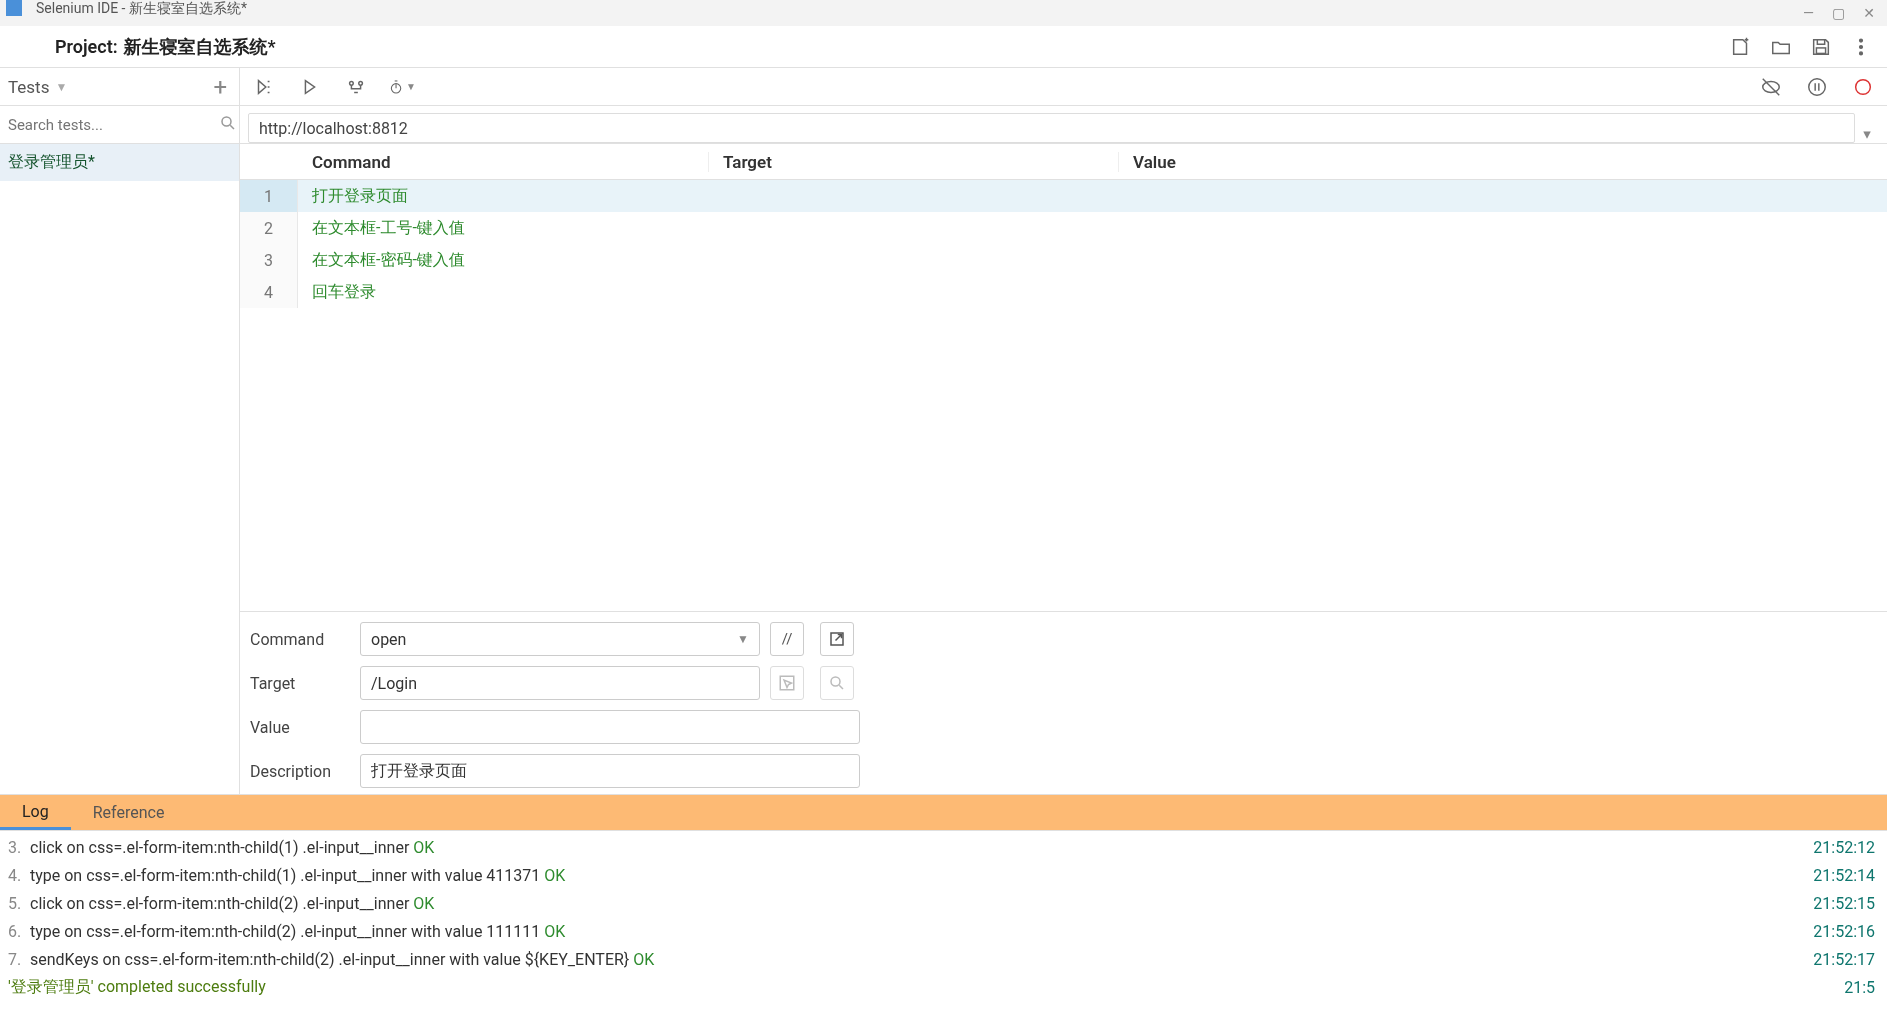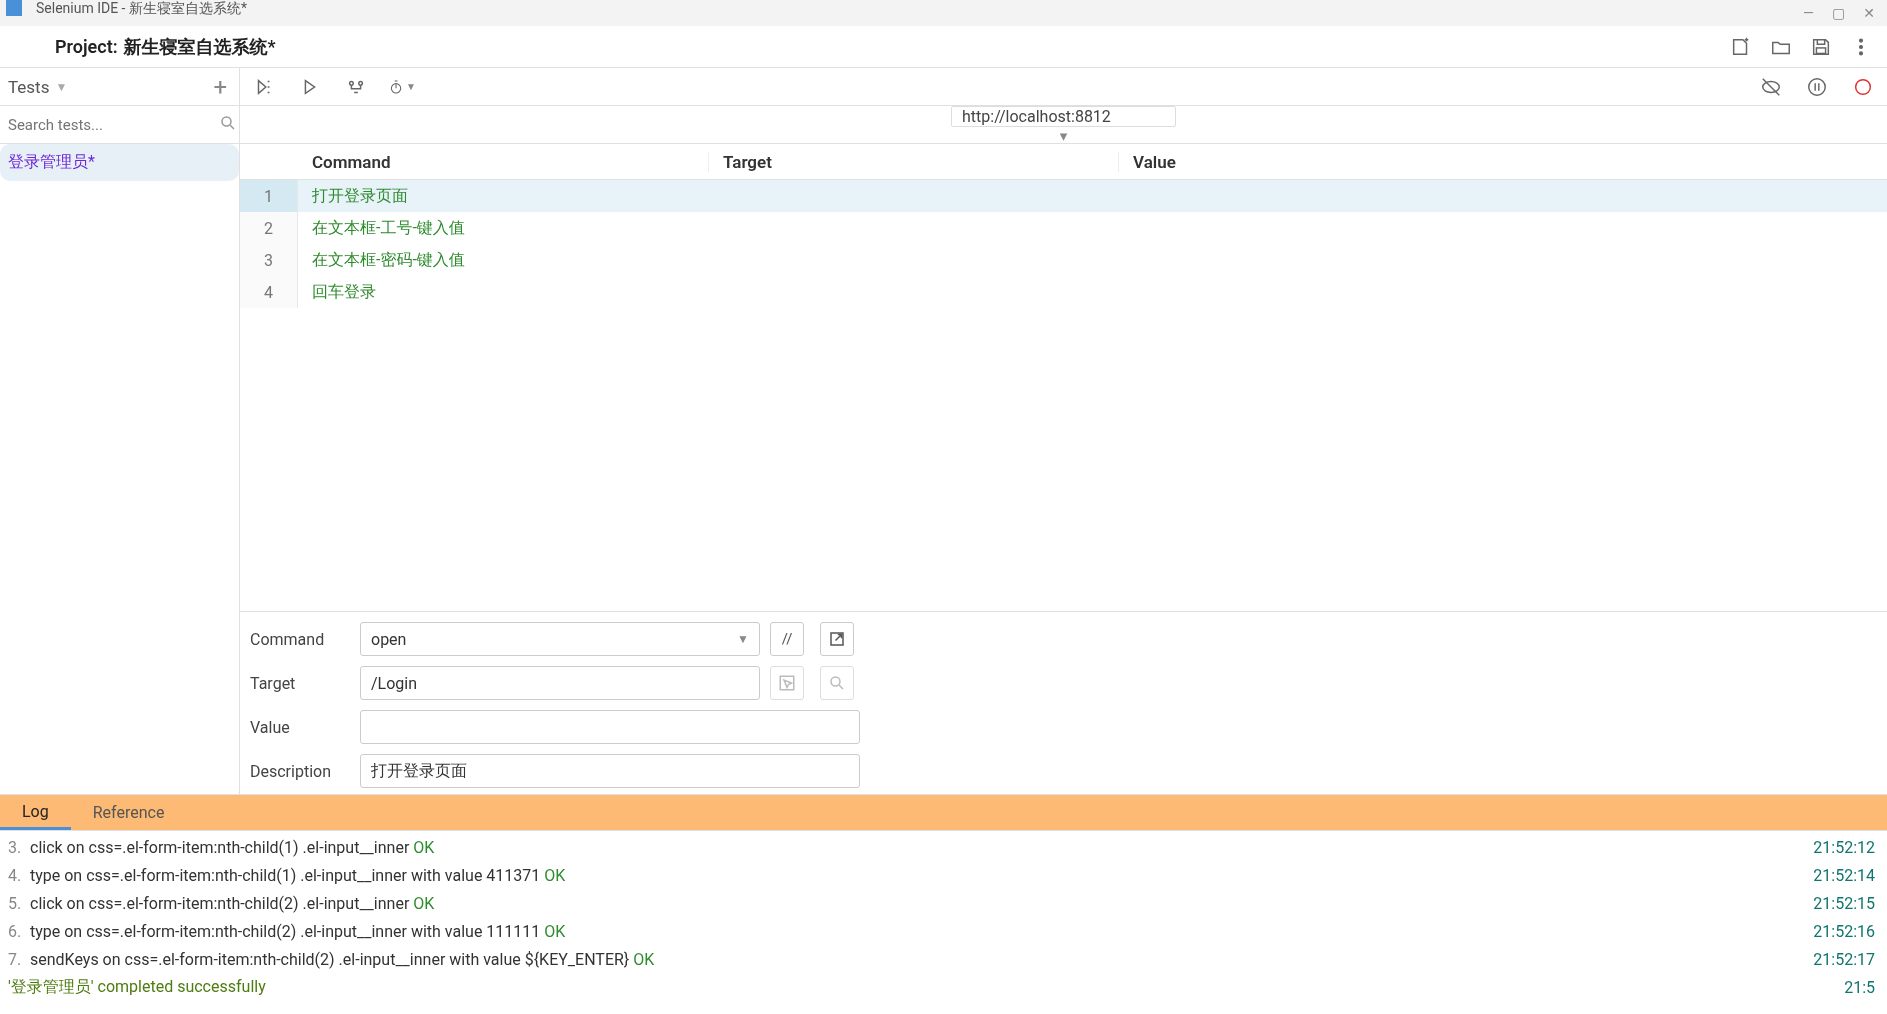--- a/index.html
+++ b/index.html
@@ -19,27 +19,27 @@
 .iconbtn svg { width: 22px; height: 22px; stroke: #666; fill: none; stroke-width: 1.6; }
 
 .body { display: flex; height: calc(100% - 26px - 42px - 220px); }
 .sidebar { width: 240px; border-right: 1px solid #e0e0e0; display: flex; flex-direction: column; }
 .sidebar-head { height: 38px; display: flex; align-items: center; border-bottom: 1px solid #e0e0e0; padding: 0 8px; color: #555; font-size: 17px; }
 .sidebar-head .plus { margin-left: auto; font-size: 24px; color: #888; cursor: pointer; padding: 0 4px; }
 .sidebar-head .caret { font-size: 12px; color: #aaa; margin-left: 6px; }
 .sidebar-search { height: 38px; display: flex; align-items: center; border-bottom: 1px solid #e0e0e0; padding: 0 8px; gap: 12px; }
 .sidebar-search input { border: none; outline: none; flex: 1; font-size: 15px; color: #555; }
 .sidebar-search .mag { color: #999; }
-.test-item { padding: 8px 8px; color: #6d28d9; font-size: 16px; cursor: pointer; border-radius: 10px; }
+.test-item { padding: 8px 8px; color: #14532d; font-size: 16px; cursor: pointer; }
 .test-item.active { background: #e8f0f7; }
 
 .main { flex: 1; display: flex; flex-direction: column; min-width: 0; }
 .toolbar { height: 38px; border-bottom: 1px solid #e0e0e0; display: flex; align-items: center; padding: 0 10px; gap: 18px; }
 .toolbar .spacer { flex: 1; }
-.urlbar { height: 38px; border-bottom: 1px solid #e0e0e0; display: flex; align-items: center; padding: 0 8px; flex-direction: column; }
+.urlbar { height: 38px; border-bottom: 1px solid #e0e0e0; display: flex; align-items: flex-end; padding: 0 8px; }
 .urlbar input { flex: 1; border: 1px solid #ddd; height: 30px; padding: 0 10px; font-size: 16px; color: #444; border-radius: 2px; }
 .urlbar .drop { width: 24px; text-align: center; color: #888; cursor: pointer; }
 
 .steps-head { display: flex; border-bottom: 1px solid #e0e0e0; height: 36px; align-items: center; color: #333; font-weight: 600; font-size: 17px; }
 .col-num { width: 58px; }
 .col-cmd { flex: 0 0 410px; padding-left: 14px; }
 .col-tgt { flex: 0 0 410px; padding-left: 14px; border-left: 1px solid #eee; }
 .col-val { flex: 1; padding-left: 14px; border-left: 1px solid #eee; }
 
 .steps { flex: 1; overflow: auto; }

